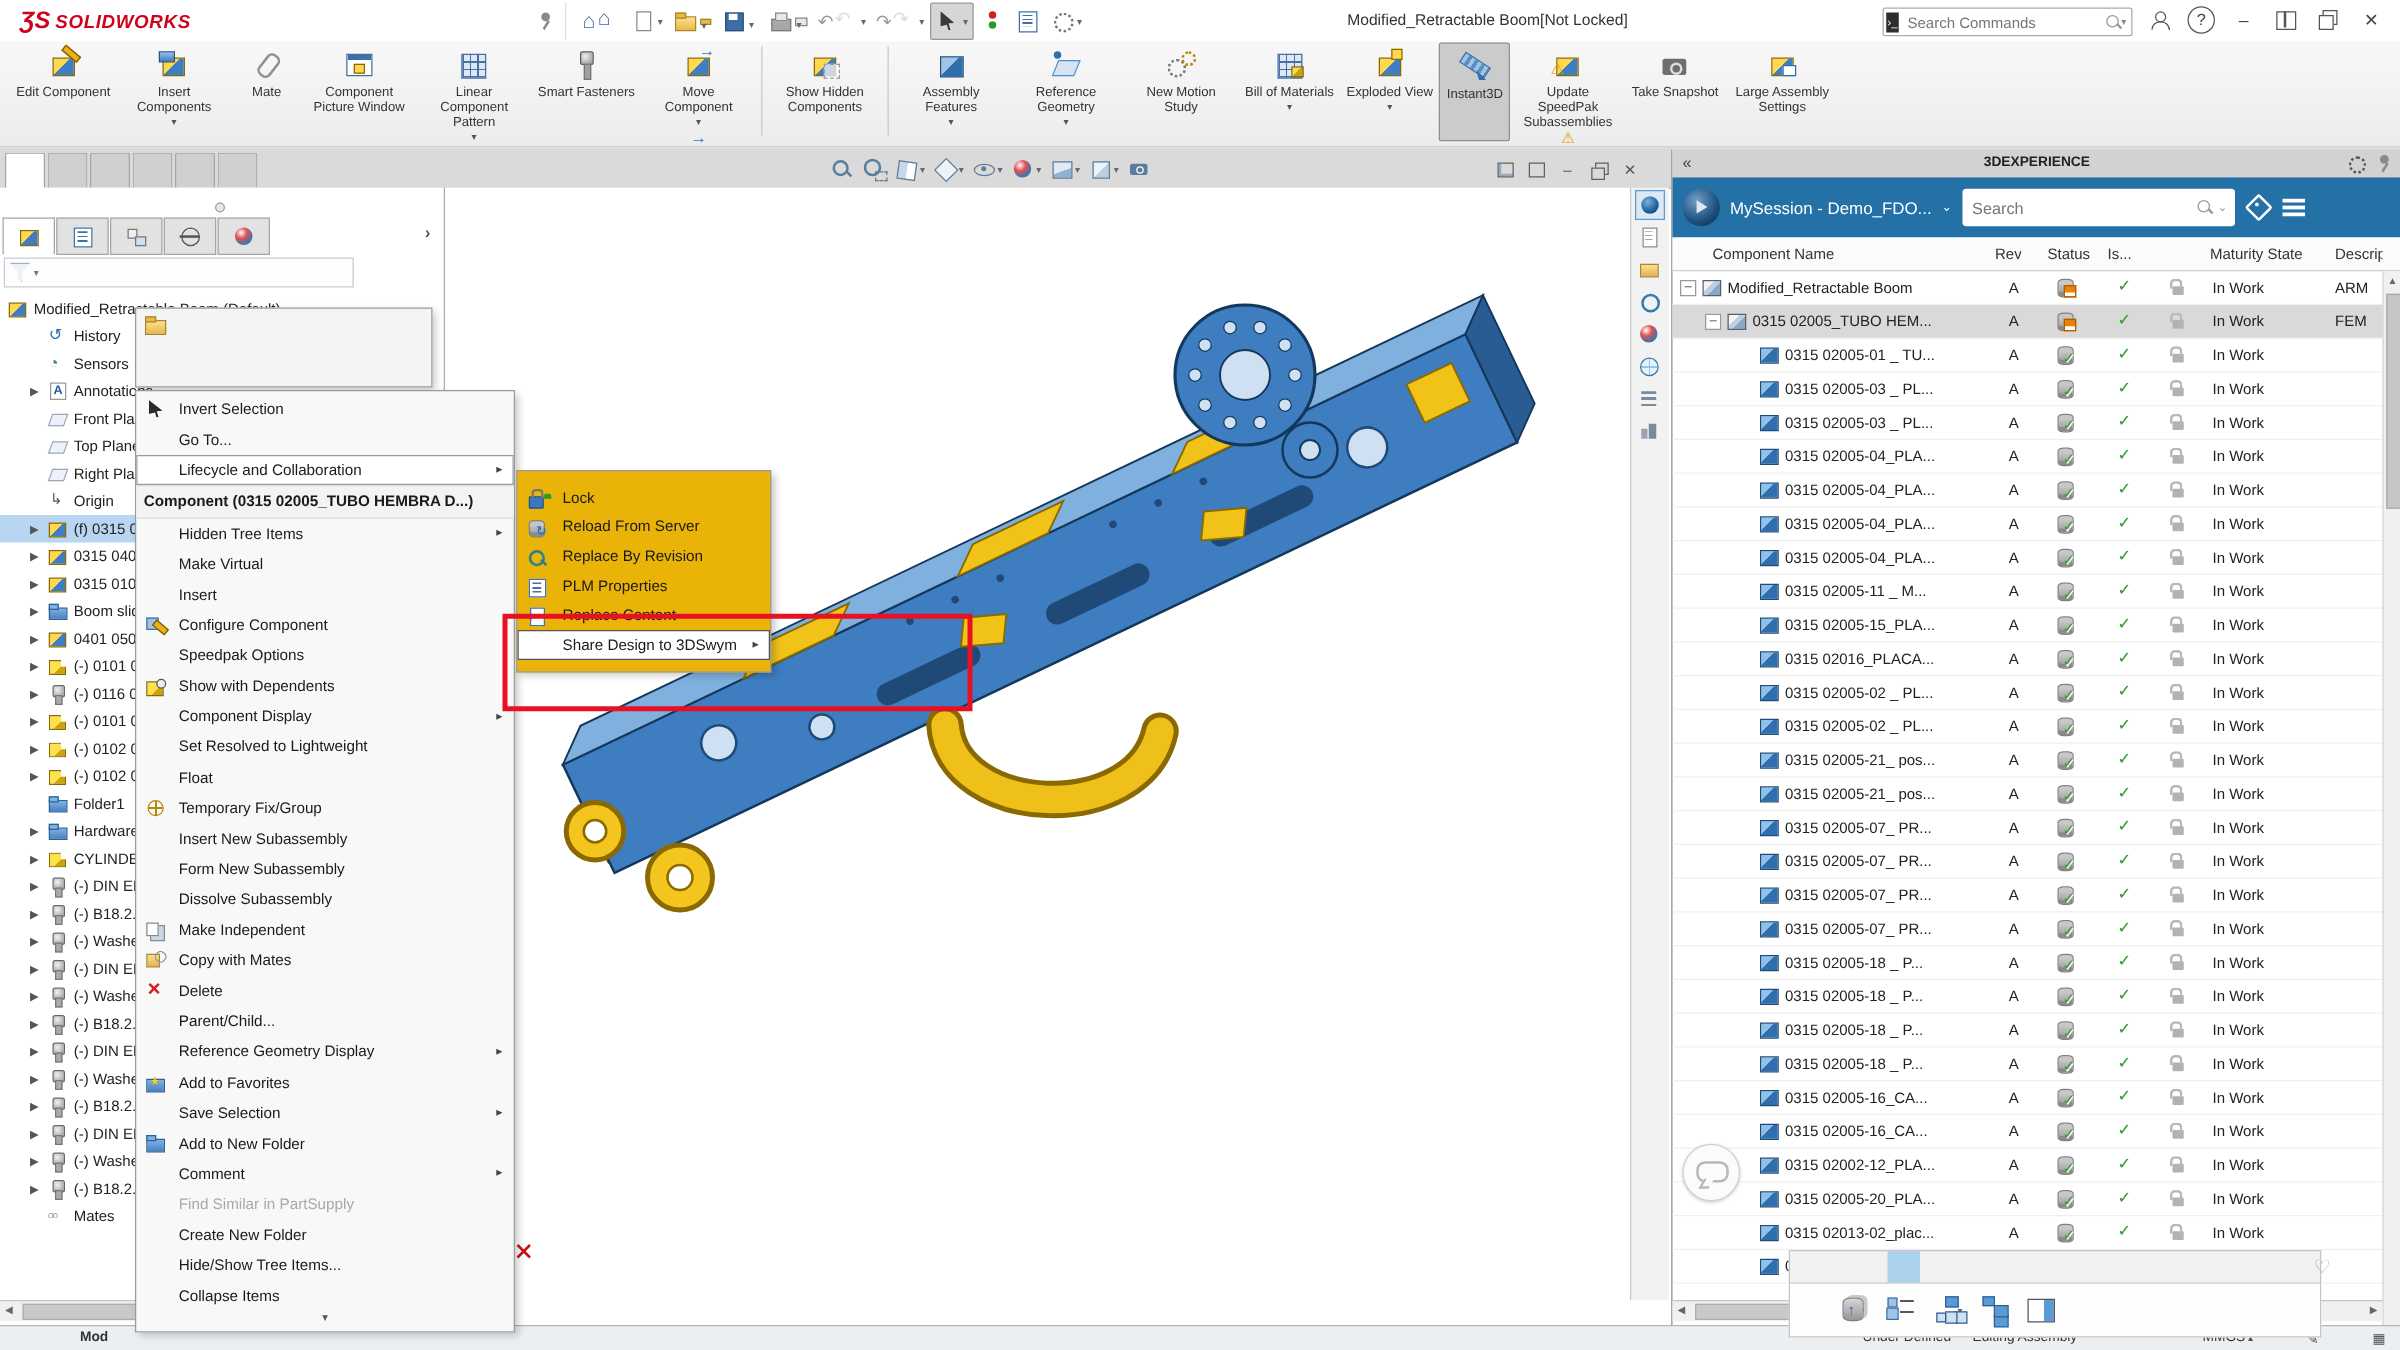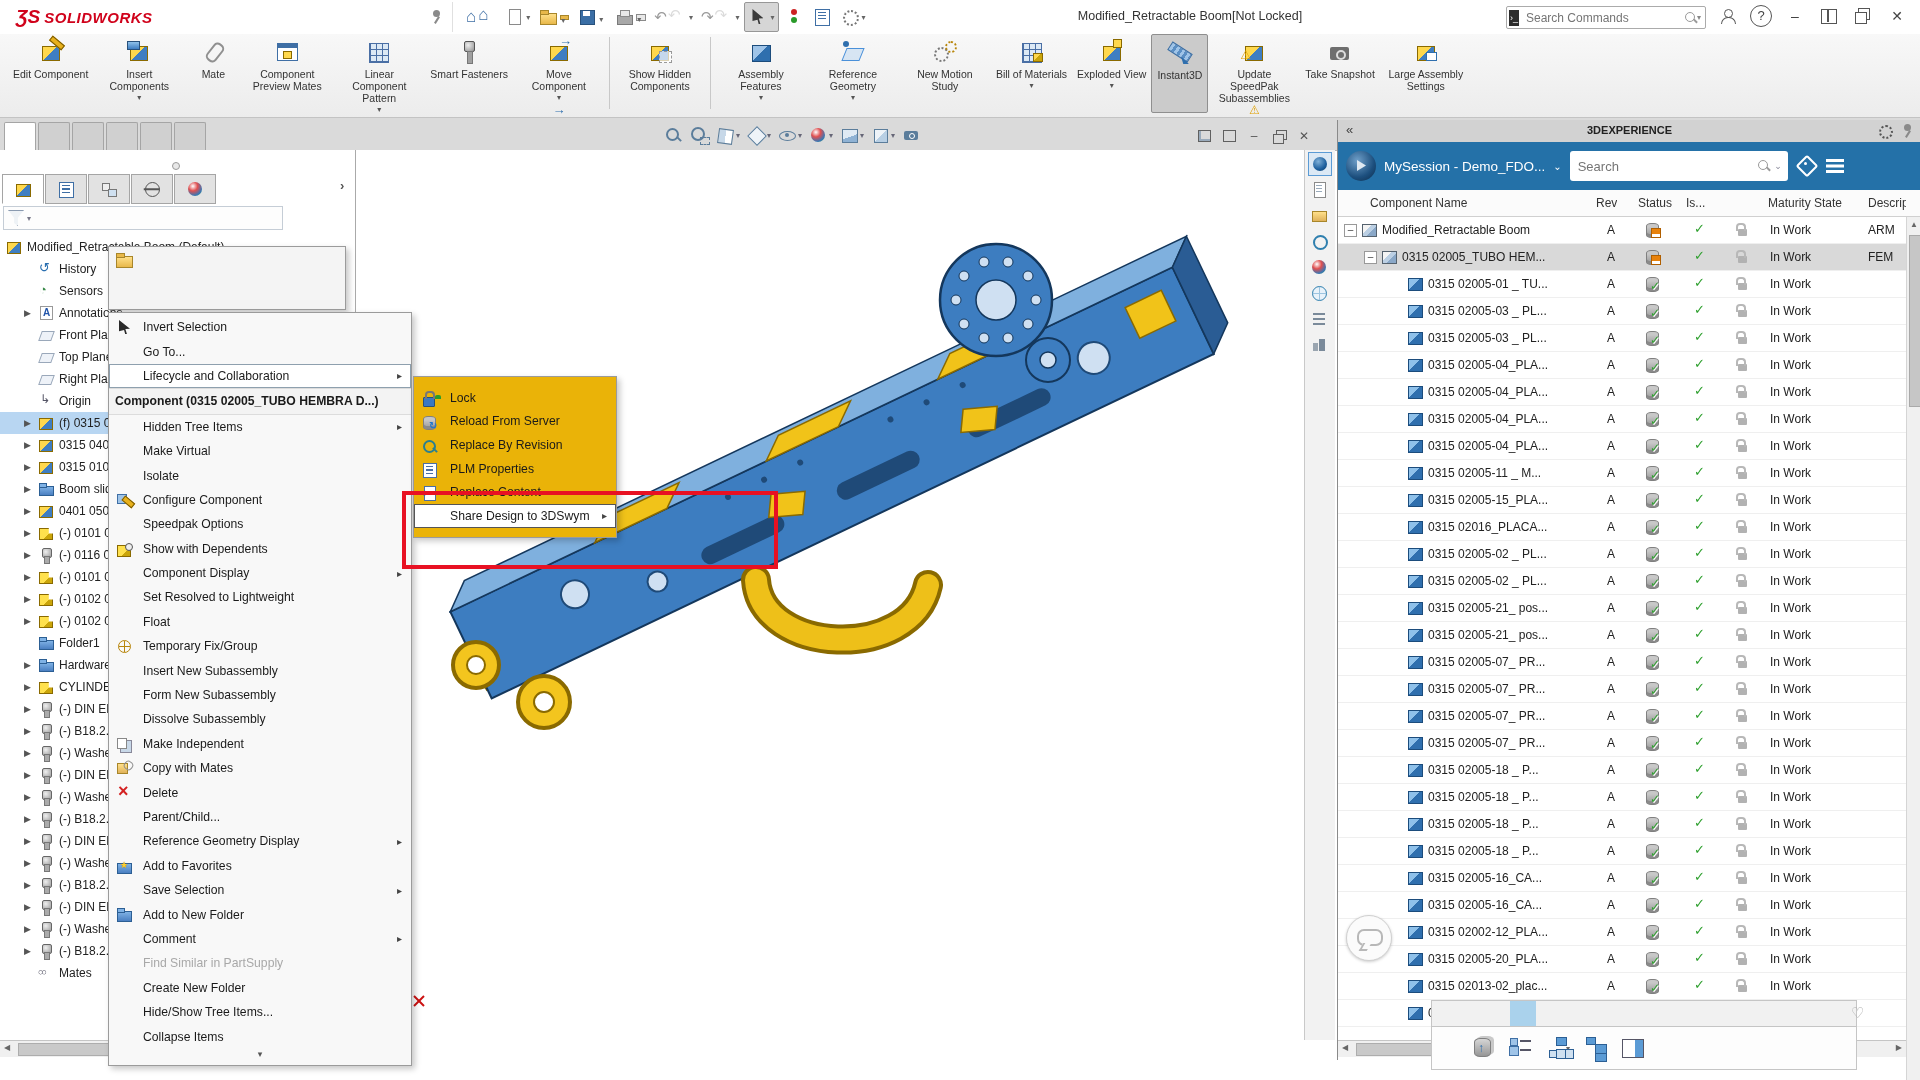--- a/index.html
+++ b/index.html
@@ -406,21 +406,21 @@
       <div class="rbtn i-insert-components dd">
         <span class="ricon i-insert-components cube"></span>
         <span class="rlabel">Insert Components</span>
       </div>
       <div class="rbtn i-mate">
         <span class="ricon i-mate"></span>
         <span class="rlabel">Mate</span>
       </div>
       <div class="rbtn i-component-preview">
         <span class="ricon i-component-preview"></span>
-        <span class="rlabel">Component Preview Mates</span>
+        <span class="rlabel">Component Picture Window</span>
       </div>
       <div class="rbtn i-linear-pattern dd">
         <span class="ricon i-linear-pattern gridic"></span>
         <span class="rlabel">Linear Component Pattern</span>
       </div>
       <div class="rbtn i-smart-fasteners">
         <span class="ricon i-smart-fasteners"></span>
         <span class="rlabel">Smart Fasteners</span>
       </div>
       <div class="rbtn i-move-component dd">
@@ -872,21 +872,21 @@
         <div class="mitem arrow">
           <span class="micon"></span>
           <span class="mlabel">Hidden Tree Items</span>
         </div>
         <div class="mitem">
           <span class="micon"></span>
           <span class="mlabel">Make Virtual</span>
         </div>
         <div class="mitem">
           <span class="micon"></span>
-          <span class="mlabel">Isolate</span>
+          <span class="mlabel">Insert</span>
         </div>
         <div class="mitem i-config">
           <span class="micon mi-config"></span>
           <span class="mlabel">Configure Component</span>
         </div>
         <div class="mitem">
           <span class="micon"></span>
           <span class="mlabel">Speedpak Options</span>
         </div>
         <div class="mitem i-dep">
@@ -1405,14 +1405,22 @@
         </div>
     </div>
     <span id="rp-heart">♡</span>
     <div id="rp-hscroll">
       <span class="sbarrow" style="left:4px;">◀</span>
       <div class="thumb"></div>
       <span class="sbarrow" style="right:4px;">▶</span>
     </div>
   </div>
 
+  <div id="statusbar">
+    <span id="sb-left">Mod</span>
+    <span id="sb-1">Under Defined</span>
+    <span id="sb-2">Editing Assembly</span>
+    <span id="sb-units">MMGS</span>
+    <span id="sb-edit">✎</span>
+    <span id="sb-grid">▦</span>
+  </div>
 
 </div>
 
 </body></html>

